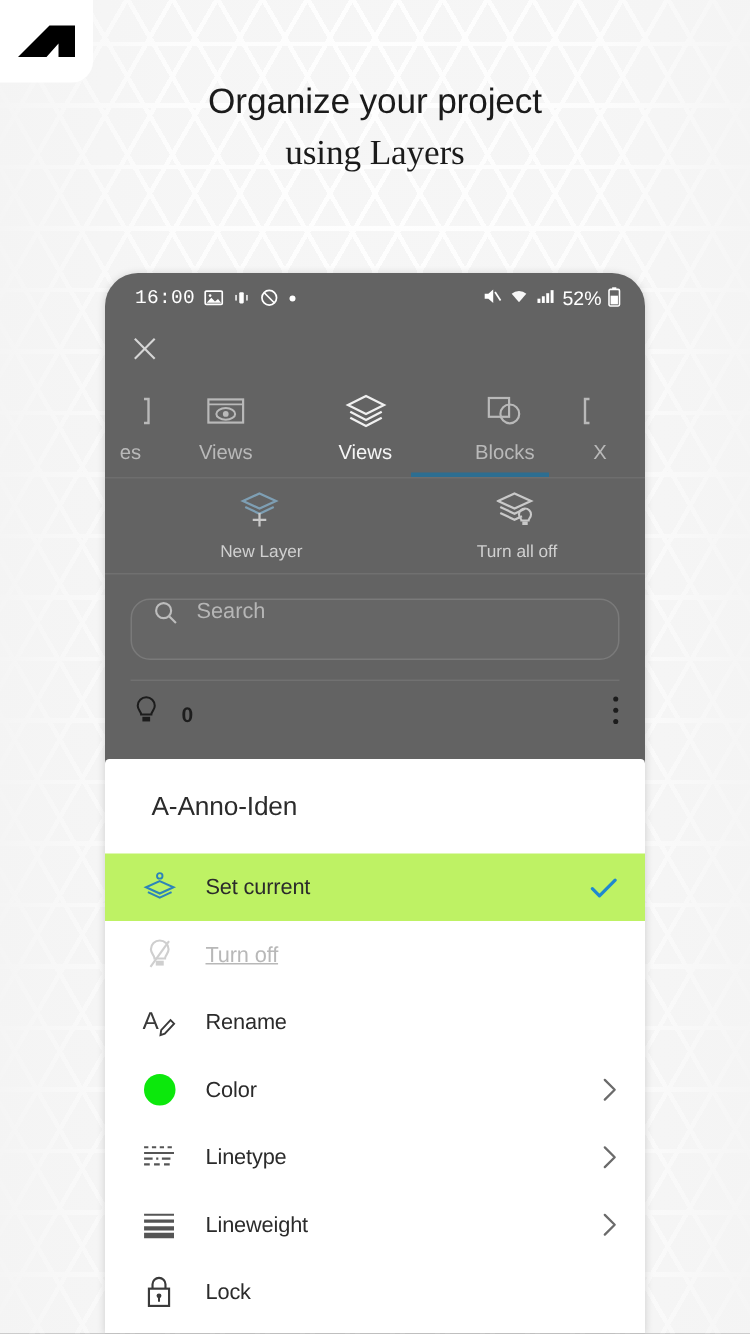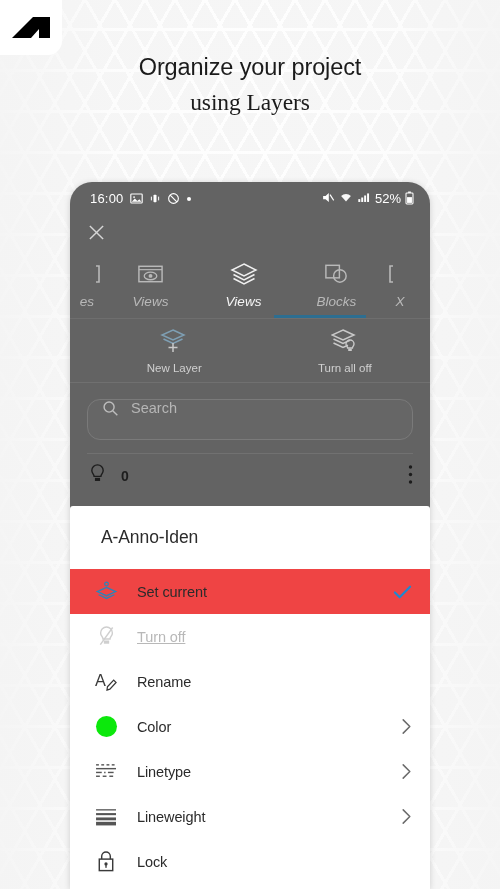--- a/index.html
+++ b/index.html
@@ -66,37 +66,36 @@
 
   
   #statusbar {
     position:relative;
     height:33px;
     display:flex; align-items:center;
     padding:0 16px 0 20px;
     color:#ffffff;
     font-size:12.5px;
   }
-  #sb-left { display:flex; align-items:center; gap:6px; }
+  #sb-left { display:flex; align-items:center; gap:6px;font-family:Liberation Mono, monospace; }
   #sb-right { margin-left:auto; display:flex; align-items:flex-start; gap:4px; }
   #sb-time { font-size:13px; letter-spacing:0.2px; }
   .sb-ico { display:inline-flex; align-items:center; }
   #sb-battery-pct { font-size:13px; letter-spacing:0px; }
 
   
   #closerow { height:35px; display:flex; align-items:center; padding-left:13px; }
   #close-btn { width:26px; height:26px; display:flex; align-items:center; justify-content:center; }
 
   
   #tabbar {
     position:relative;
     height:68px;
     display:flex; align-items:flex-start;
     padding:0;
-    font-style:italic;
   }
   .tab {
     flex:0 0 auto;
     display:flex; flex-direction:column; align-items:center; justify-content:flex-end;
     height:68px;
     color:#b9b9b9;
     padding-bottom:9px;
     position:relative;
   }
   .tab .tab-ico { height:30px; display:flex; align-items:center; justify-content:center; margin-bottom:5px; }
@@ -150,21 +149,21 @@
     padding-left:31px;
     font-size:17.5px; color:#2b2b2b;
     letter-spacing:-0.1px;
   }
   .menu-item {
     height:45px;
     display:flex; align-items:center;
     padding:0 18px 0 24px;
     gap:19px;
   }
-  .menu-item.highlight { background:#ef4444; }
+  .menu-item.highlight { background:#bef264; }
   .mi-ico { width:24px; display:flex; align-items:center; justify-content:center; flex:0 0 24px; }
   .mi-lbl { font-size:14.5px; color:#2b2b2b; letter-spacing:-0.1px; }
   .menu-item.disabled .mi-lbl { color:#b8b8b8;text-decoration:underline; }
   .mi-right { margin-left:auto; display:flex; align-items:center; }
   .swatch { width:21px; height:21px; border-radius:50%; }
 </style>
 </head>
 <body>
 
 <div id="stage">

